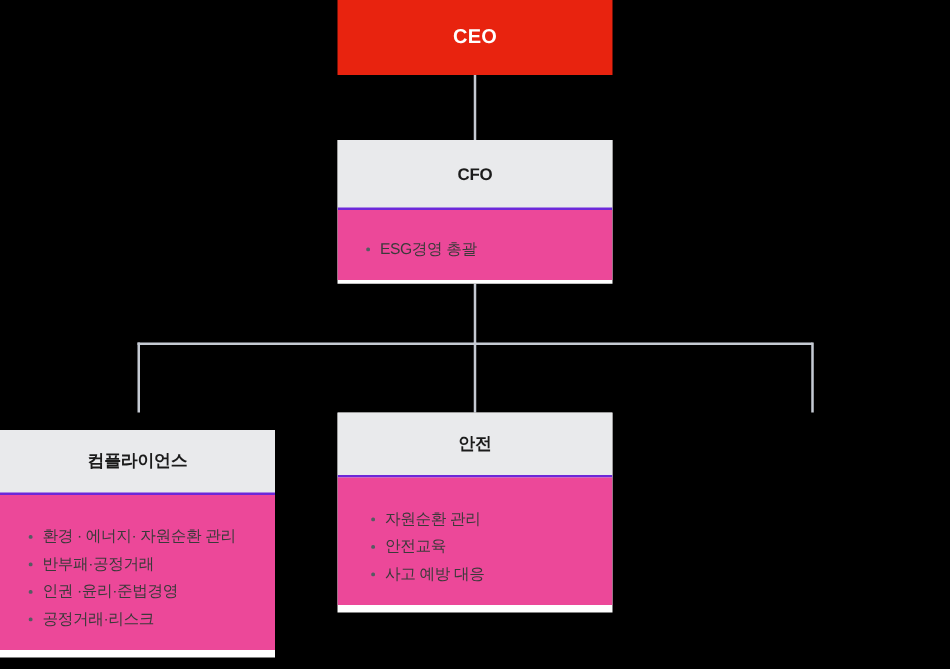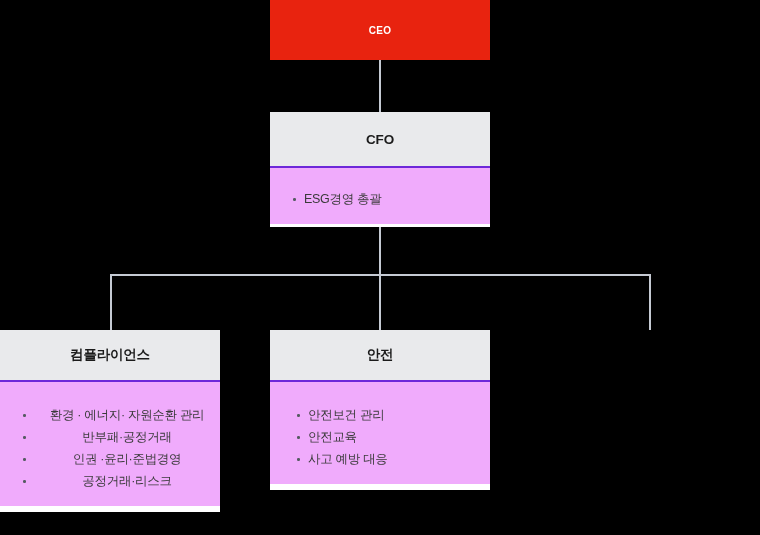--- a/index.html
+++ b/index.html
@@ -41,21 +41,21 @@
     font-weight: bold;
     letter-spacing: -0.2px;
     display: flex;
     align-items: center;
     justify-content: center;
     width: 100%;
     border-bottom: 2px solid #6d28d9;
   }
 
   .node-body {
-    background: #f0abfc;
+    background: #ec4899;
     width: 100%;
     padding: 22px 0 14px 0;
   }
 
   .bullet-list { list-style: none; }
 
   .bullet-item {
     position: relative;
     font-size: 12.5px;
     line-height: 22px;
@@ -78,33 +78,33 @@
   #node-ceo {
     left: 270px; top: 0px;
     width: 220px; height: 60px;
     background: #e8230f;
     display: flex;
     align-items: center;
     justify-content: center;
   }
   #node-ceo .ceo-label {
     color: #ffffff;
-    font-size: 10px;
+    font-size: 16px;
     font-weight: bold;
     letter-spacing: 0.2px;
     text-align: center;
   }
 
   
   #node-cfo { left: 270px; top: 112px; width: 220px; height: 115px; }
   #node-cfo .node-header { height: 56px; }
   #node-cfo .node-body { padding-left: 18px; padding-top: 20px; }
 
   
-  #node-compliance { left: 0px;   top: 330px; width: 220px; height: 182px; text-align: center; }
+  #node-compliance { left: 0px;   top: 344px; width: 220px; height: 182px; }
   #node-safety     { left: 270px; top: 330px; width: 220px; height: 160px; }
   #node-finance    { left: 540px; top: 330px; width: 220px; height: 137px; }
 
   #node-compliance .node-header,
   #node-safety .node-header,
   #node-finance .node-header { height: 52px; }
 
   #node-compliance .node-body { padding-left: 18px; padding-top: 22px; }
   #node-safety .node-body     { padding-left: 22px; padding-top: 22px; }
   #node-finance .node-body    { padding-left: 18px; padding-top: 22px; }
@@ -154,21 +154,21 @@
       </ul>
     </div>
   </div>
 
   <div class="node" id="node-safety">
     <div class="node-header">
       <span>안전</span>
     </div>
     <div class="node-body">
       <ul class="bullet-list">
-        <li class="bullet-item">안전보건 관리</li>
+        <li class="bullet-item">자원순환 관리</li>
         <li class="bullet-item">안전교육</li>
         <li class="bullet-item">사고 예방 대응</li>
       </ul>
     </div>
   </div>
 
 
 </div>
 
 </body></html>

